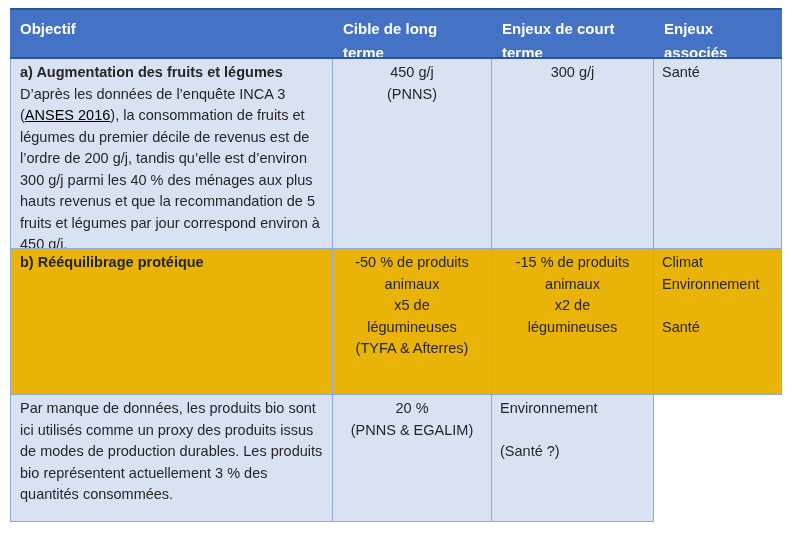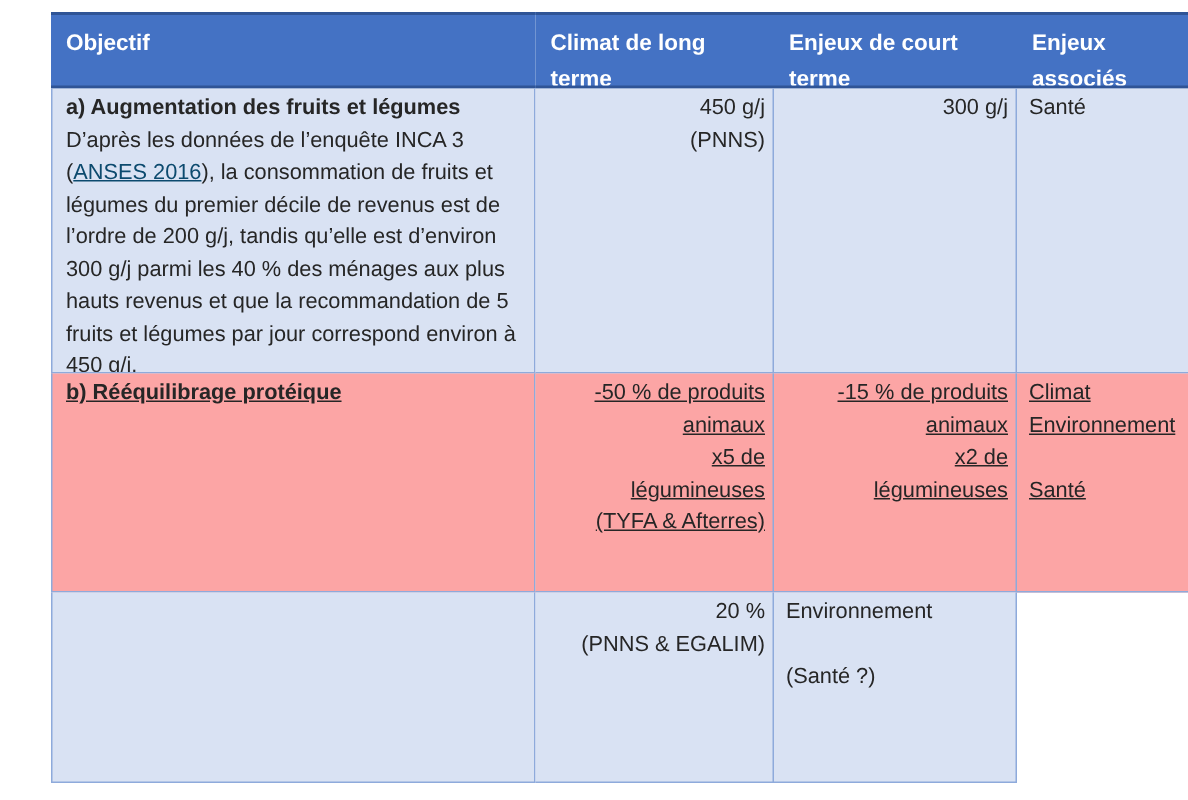--- a/index.html
+++ b/index.html
@@ -3,21 +3,21 @@
 <meta charset="utf-8">
 <style>
   html, body {
     margin: 0;
     padding: 0;
     width: 792px;
     height: 533px;
     background: #ffffff;
     font-family: "Liberation Sans", sans-serif;
   }
-  .page { position: relative; width: 724px; height: 533px; margin-left: 24px; }
+  .page { position: relative; width: 724px; height: 533px; }
   .tbl {
     position: absolute;
     left: 10px;
     top: 8px;
     display: grid;
     grid-template-columns: 323px 159px 162px 128px;
     grid-template-rows: 51px 190px 146px 127px;
     background: #ffffff;
   }
   .cell { box-sizing: border-box; overflow: hidden; }
@@ -35,34 +35,34 @@
   .td {
     border-right: 1px solid #8EAADB;
     border-bottom: 1px solid #8EAADB;
     font-size: 14.5px;
     line-height: 21.5px;
     color: #262626;
     padding: 3px 9px 0 9px;
   }
   .td.c1 { border-left: 1px solid #8EAADB; }
   .row-light { background: #D9E2F3; }
-  .row-white { background: #fca5a5; text-decoration: underline; }
-  .center { text-align: right; white-space: pre-line; padding-left: 5px; padding-right: 5px; }
+  .row-white { background: #eab308; }
+  .center { text-align: center; white-space: pre-line; padding-left: 5px; padding-right: 5px; }
   .stakes { white-space: pre-line; padding-left: 8px; padding-right: 0; }
   .title { font-weight: bold; }
-  a.doclink { color: #0c4a6e; text-decoration: underline; cursor: pointer; }
+  a.doclink { color: #000000; text-decoration: underline; cursor: pointer; }
 </style>
 </head>
 <body>
 
 <div class="page">
   <div class="tbl">
 
     <div class="cell th">Objectif</div>
-    <div class="cell th">Climat de long
+    <div class="cell th">Cible de long
 terme</div>
     <div class="cell th">Enjeux de court
 terme</div>
     <div class="cell th">Enjeux
 associés</div>
 
     <div class="cell td c1 row-light">
       <div class="title">a) Augmentation des fruits et légumes</div>
       <div class="desc"><span>D’après les données de l’enquête INCA 3 (</span><a class="doclink" href="#">ANSES 2016</a><span>), la consommation de fruits et légumes du premier décile de revenus est de l’ordre de 200 g/j, tandis qu’elle est d’environ 300 g/j parmi les 40 % des ménages aux plus hauts revenus et que la recommandation de 5 fruits et légumes par jour correspond environ à 450 g/j.</span></div>
     </div>
@@ -82,20 +82,21 @@
     <div class="cell td center row-white">-15 % de produits
 animaux
 x2 de
 légumineuses</div>
     <div class="cell td stakes row-white">Climat
 Environnement
 
 Santé</div>
 
     <div class="cell td c1 row-light">
+      <div class="desc">Par manque de données, les produits bio sont ici utilisés comme un proxy des produits issus de modes de production durables. Les produits bio représentent actuellement 3 % des quantités consommées.</div>
     </div>
     <div class="cell td center row-light">20 %
 (PNNS &amp; EGALIM)</div>
     <div class="cell td stakes row-light">Environnement
 
 (Santé ?)</div>
 
   </div>
 </div>
 

